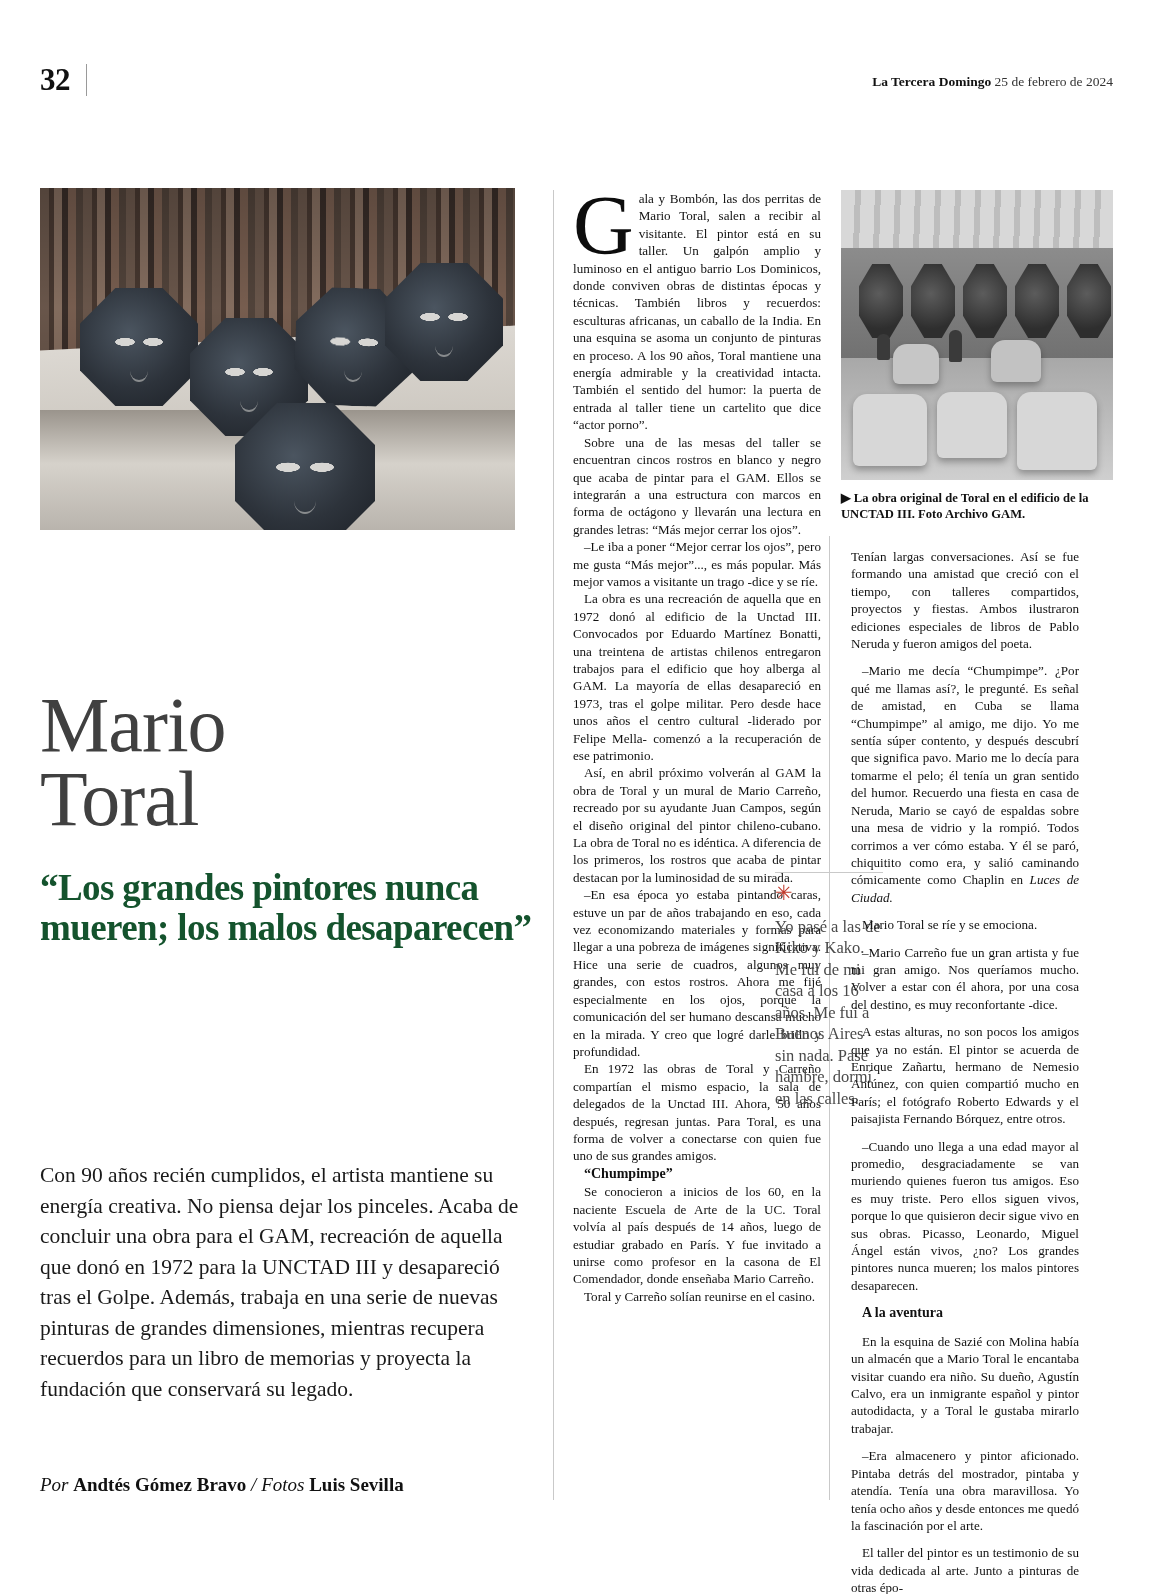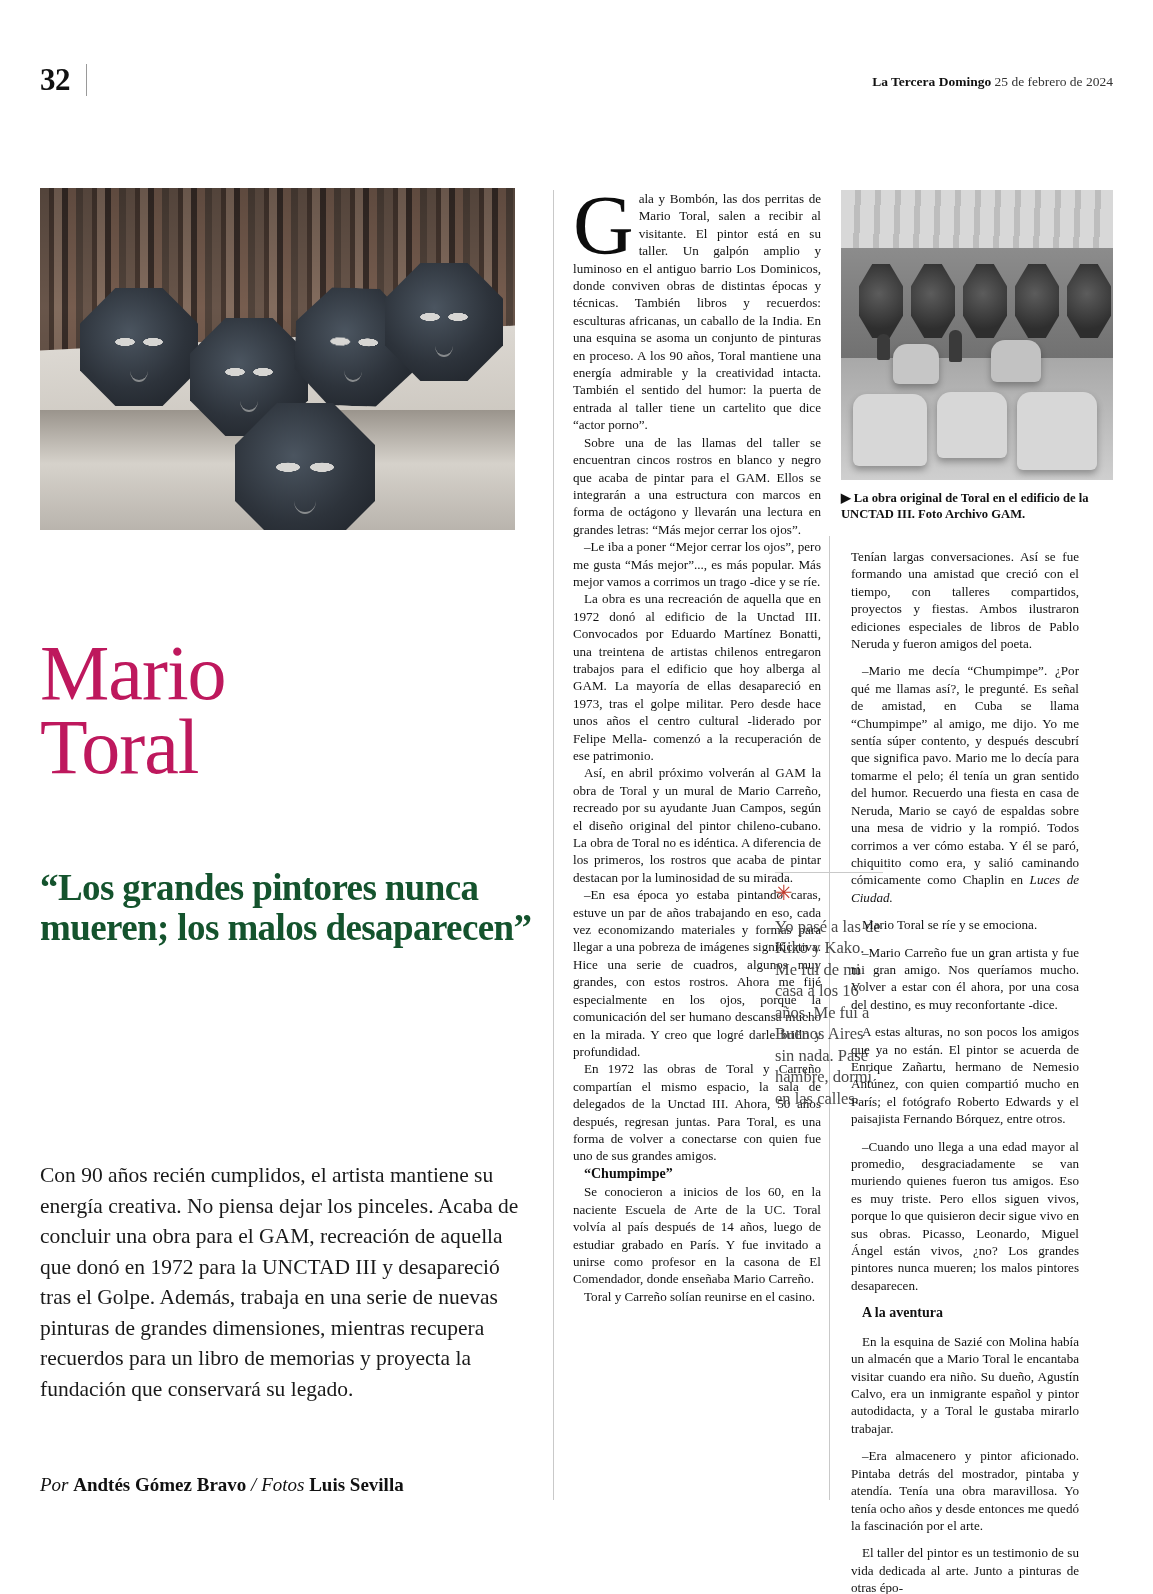--- a/index.html
+++ b/index.html
@@ -126,28 +126,28 @@
   }
   .oct.o1 { left: 40px;  top: 100px; }
   .oct.o2 { left: 150px; top: 130px; }
   .oct.o3 { left: 255px; top: 100px; transform: rotate(2deg); }
   .oct.o4 { left: 345px; top: 75px; }
   .oct.o5 { left: 195px; top: 215px; width: 140px; height: 140px; }
 
   .headline {
     position: absolute;
     left: 40px;
-    top: 584px;
+    top: 636px;
     width: 500px;
     font-family: "Liberation Serif", serif;
     font-size: 78px;
     line-height: 0.95;
     letter-spacing: -1px;
     font-weight: normal;
-    color: #be185d;
+    color: #404040;
   }
   .headline .l2 { display: block; }
 
   .kicker {
     position: absolute;
     left: 40px;
     top: 868px;
     width: 505px;
     font-family: "Liberation Serif", serif;
     font-weight: bold;
@@ -363,22 +363,22 @@
 
   <div class="byline">
     <span>Por </span><b>Andtés Gómez Bravo</b><span> / </span><span>Fotos </span><b>Luis Sevilla</b>
   </div>
 
   <div class="rule-v" style="left:553px; top:190px; height:1310px;"></div>
   <div class="rule-v" style="left:829px; top:536px; height:964px;"></div>
 
   <div class="col-mid">
     <p class="first"><span class="dropcap">G</span><span>ala y Bombón, las dos perritas de Mario Toral, salen a recibir al visitante. El pintor está en su taller. Un galpón amplio y luminoso en el antiguo barrio Los Dominicos, donde conviven obras de distintas épocas y técnicas. También libros y recuerdos: esculturas africanas, un caballo de la India. En una esquina se asoma un conjunto de pinturas en proceso. A los 90 años, Toral mantiene una energía admirable y la creatividad intacta. También el sentido del humor: la puerta de entrada al taller tiene un cartelito que dice “actor porno”.</span></p>
-    <p>Sobre una de las llamas del taller se encuentran cincos rostros en blanco y negro que acaba de pintar para el GAM. Ellos se integrarán a una estructura con marcos en forma de octágono y llevarán una lectura en grandes letras: “Más mejor cerrar los ojos”.</p>
-    <p>–Le iba a poner “Mejor cerrar los ojos”, pero me gusta “Más mejor”..., es más popular. Más mejor vamos a corrimos un trago -dice y se ríe.</p>
+    <p>Sobre una de las mesas del taller se encuentran cincos rostros en blanco y negro que acaba de pintar para el GAM. Ellos se integrarán a una estructura con marcos en forma de octágono y llevarán una lectura en grandes letras: “Más mejor cerrar los ojos”.</p>
+    <p>–Le iba a poner “Mejor cerrar los ojos”, pero me gusta “Más mejor”..., es más popular. Más mejor vamos a visitante un trago -dice y se ríe.</p>
     <p>La obra es una recreación de aquella que en 1972 donó al edificio de la Unctad III. Convocados por Eduardo Martínez Bonatti, una treintena de artistas chilenos entregaron trabajos para el edificio que hoy alberga al GAM. La mayoría de ellas desapareció en 1973, tras el golpe militar. Pero desde hace unos años el centro cultural -liderado por Felipe Mella- comenzó a la recuperación de ese patrimonio.</p>
     <p>Así, en abril próximo volverán al GAM la obra de Toral y un mural de Mario Carreño, recreado por su ayudante Juan Campos, según el diseño original del pintor chileno-cubano. La obra de Toral no es idéntica. A diferencia de los primeros, los rostros que acaba de pintar destacan por la luminosidad de su mirada.</p>
     <p>–En esa época yo estaba pintando caras, estuve un par de años trabajando en eso, cada vez economizando materiales y formas para llegar a una pobreza de imágenes significativa. Hice una serie de cuadros, algunos muy grandes, con estos rostros. Ahora me fijé especialmente en los ojos, porque la comunicación del ser humano descansa mucho en la mirada. Y creo que logré darle brillo y profundidad.</p>
     <p>En 1972 las obras de Toral y Carreño compartían el mismo espacio, la sala de delegados de la Unctad III. Ahora, 50 años después, regresan juntas. Para Toral, es una forma de volver a conectarse con quien fue uno de sus grandes amigos.</p>
     <p class="subhead">“Chumpimpe”</p>
     <p>Se conocieron a inicios de los 60, en la naciente Escuela de Arte de la UC. Toral volvía al país después de 14 años, luego de estudiar grabado en París. Y fue invitado a unirse como profesor en la casona de El Comendador, donde enseñaba Mario Carreño.</p>
     <p>Toral y Carreño solían reunirse en el casino.</p>
   </div>
 
   <div class="pullquote">

